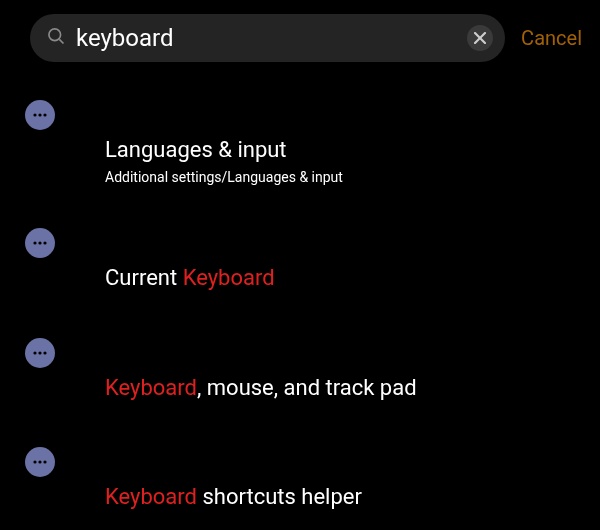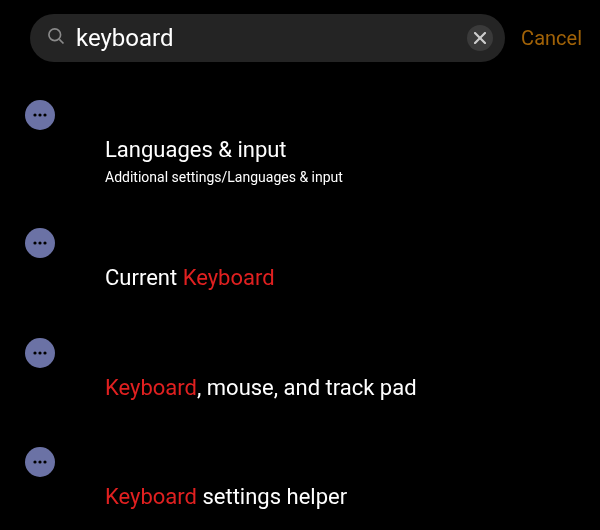--- a/index.html
+++ b/index.html
@@ -179,17 +179,17 @@
 
   <div class="result-item">
     <span class="more-badge">
       <svg class="more-svg" width="16" height="6" viewBox="0 0 16 6">
         <circle cx="3" cy="3" r="1.6"></circle>
         <circle cx="8" cy="3" r="1.6"></circle>
         <circle cx="13" cy="3" r="1.6"></circle>
       </svg>
     </span>
     <div class="result-text">
-      <div class="result-title"><span></span><span class="hl">Keyboard</span><span> settings helper</span></div>
+      <div class="result-title"><span></span><span class="hl">Keyboard</span><span> shortcuts helper</span></div>
     </div>
   </div>
 
 </div>
 
 </body></html>

